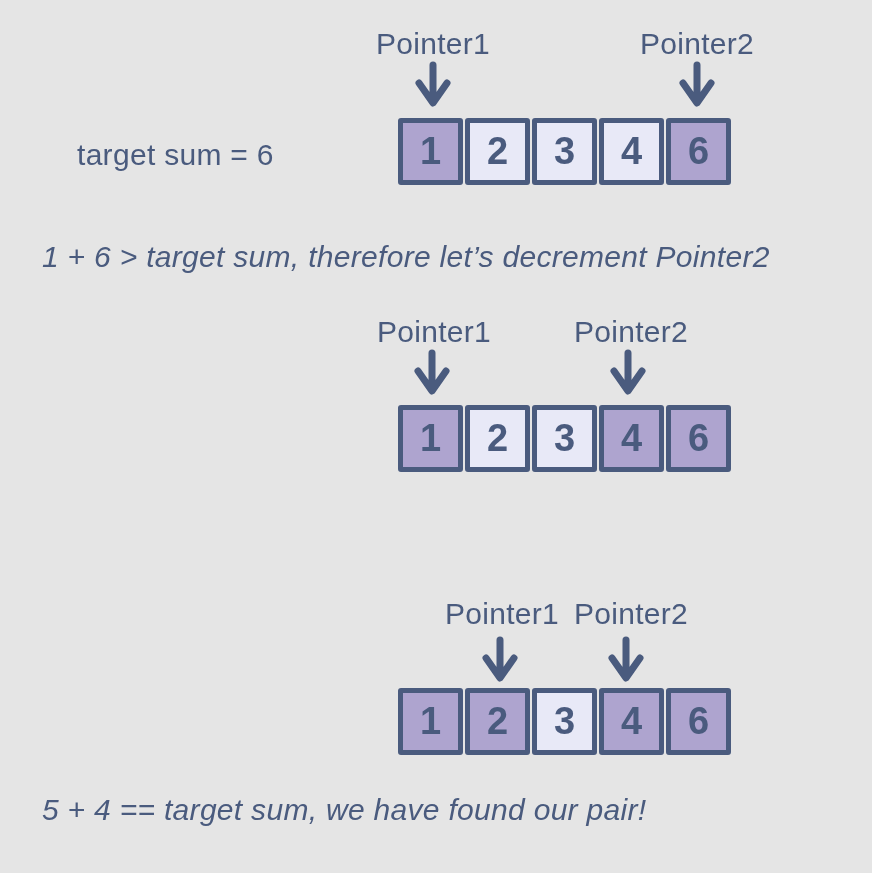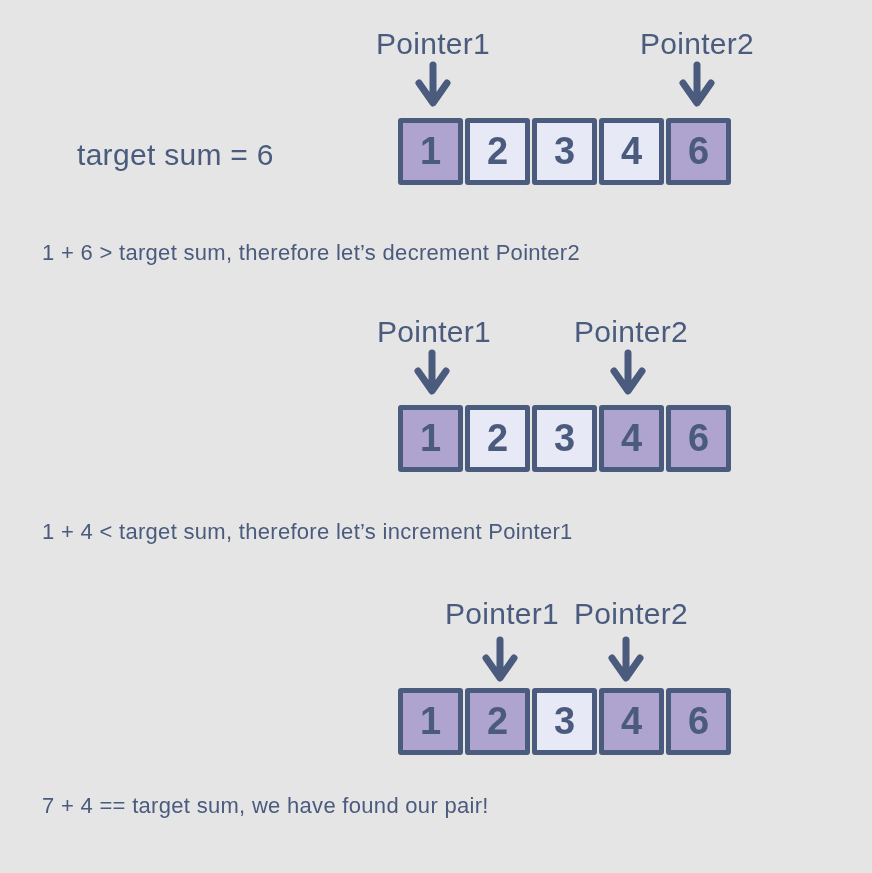--- a/index.html
+++ b/index.html
@@ -39,23 +39,24 @@
     align-items: center;
     justify-content: center;
     font-size: 38px;
     font-weight: bold;
     color: #4a5b7e;
     background: #e8e9f7;
   }
   .cell[data-state="highlight"] { background: #aea4cf; }
   .caption {
     position: absolute;
-    font-size: 22px;
+    font-size: 30px;
     letter-spacing: 0.3px;
     white-space: nowrap;
+    font-style: italic;
   }
   .target-label {
     position: absolute;
     font-size: 30px;
     letter-spacing: 0.3px;
     white-space: nowrap;
   }
 </style>
 </head>
 <body>
@@ -95,35 +96,34 @@
   </svg>
 
   <div class="array-row" style="left:398px; top:405px">
     <div class="cell" data-state="highlight">1</div>
     <div class="cell" data-state="normal">2</div>
     <div class="cell" data-state="normal">3</div>
     <div class="cell" data-state="highlight">4</div>
     <div class="cell" data-state="highlight">6</div>
   </div>
 
-  <div class="caption" style="left:42px; top:519px">1 + 4 &lt; target sum, therefore let’s increment Pointer1</div>
 
   <div class="pointer-label" style="left:502px; top:597px">Pointer1</div>
   <div class="pointer-label" style="left:631px; top:597px">Pointer2</div>
 
   <svg class="arrow" style="left:500px; top:636px" width="40" height="48" viewBox="0 0 40 48">
     <path d="M20 4 V33 M6 22 L20 42 L34 22" fill="none" stroke="#4a5b7e" stroke-width="7" stroke-linecap="round" stroke-linejoin="round"></path>
   </svg>
   <svg class="arrow" style="left:626px; top:636px" width="40" height="48" viewBox="0 0 40 48">
     <path d="M20 4 V33 M6 22 L20 42 L34 22" fill="none" stroke="#4a5b7e" stroke-width="7" stroke-linecap="round" stroke-linejoin="round"></path>
   </svg>
 
   <div class="array-row" style="left:398px; top:688px">
     <div class="cell" data-state="highlight">1</div>
     <div class="cell" data-state="highlight">2</div>
     <div class="cell" data-state="normal">3</div>
     <div class="cell" data-state="highlight">4</div>
     <div class="cell" data-state="highlight">6</div>
   </div>
 
-  <div class="caption" style="left:42px; top:793px">7 + 4 == target sum, we have found our pair!</div>
+  <div class="caption" style="left:42px; top:793px">5 + 4 == target sum, we have found our pair!</div>
 
 </div>
 
 </body></html>

